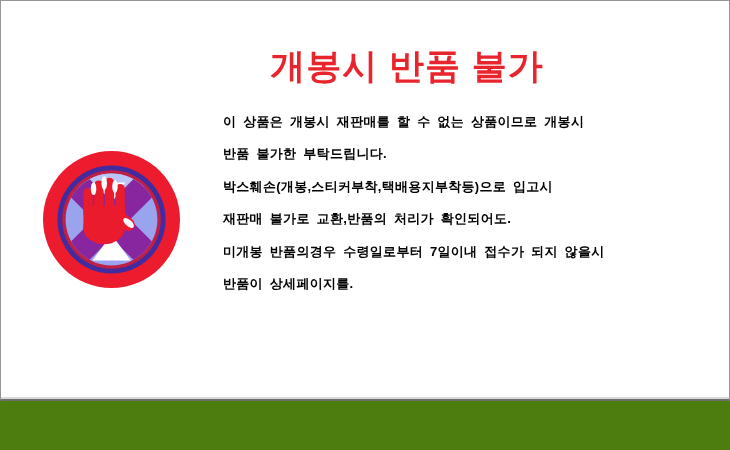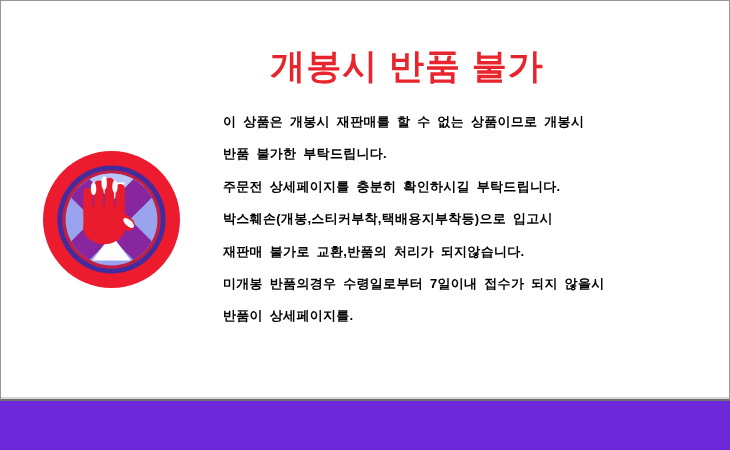--- a/index.html
+++ b/index.html
@@ -5,21 +5,21 @@
   html, body {
     margin: 0;
     padding: 0;
     background: #ffffff;
     font-family: "Liberation Sans", "DejaVu Sans", sans-serif;
   }
   .page {
     position: relative;
     width: 730px;
     height: 450px;
-    background: #6d28d9;
+    background: #4d7c0f;
     overflow: hidden;
   }
   .panel {
     position: absolute;
     left: 0;
     top: 0;
     width: 730px;
     height: 401px;
     box-sizing: border-box;
     background: #ffffff;
@@ -110,21 +110,20 @@
           <ellipse cx="44.7" cy="23.5" rx="2" ry="5" fill="#ffffff"></ellipse>
           <ellipse cx="52.5" cy="26" rx="2" ry="4.6" fill="#ffffff"></ellipse>
           <ellipse cx="62.5" cy="52.5" rx="2.3" ry="4.8" transform="rotate(-48 62.5 52.5)" fill="#ffffff"></ellipse>
         </g>
       </svg>
     </div>
 
     <div class="body-text">
       <div class="body-line">이 상품은 개봉시 재판매를 할 수 없는 상품이므로 개봉시</div>
       <div class="body-line">반품 불가한 부탁드립니다.</div>
-      <div class="body-line">주문전 상세페이지를 충분히 확인하시길 부탁드립니다.</div>
       <div class="body-line">박스훼손(개봉,스티커부착,택배용지부착등)으로 입고시</div>
-      <div class="body-line">재판매 불가로 교환,반품의 처리가 되지않습니다.</div>
+      <div class="body-line">재판매 불가로 교환,반품의 처리가 확인되어도.</div>
       <div class="body-line">미개봉 반품의경우 수령일로부터 7일이내 접수가 되지 않을시</div>
       <div class="body-line">반품이 상세페이지를.</div>
     </div>
 
   </div>
 </div>
 
 </body></html>

